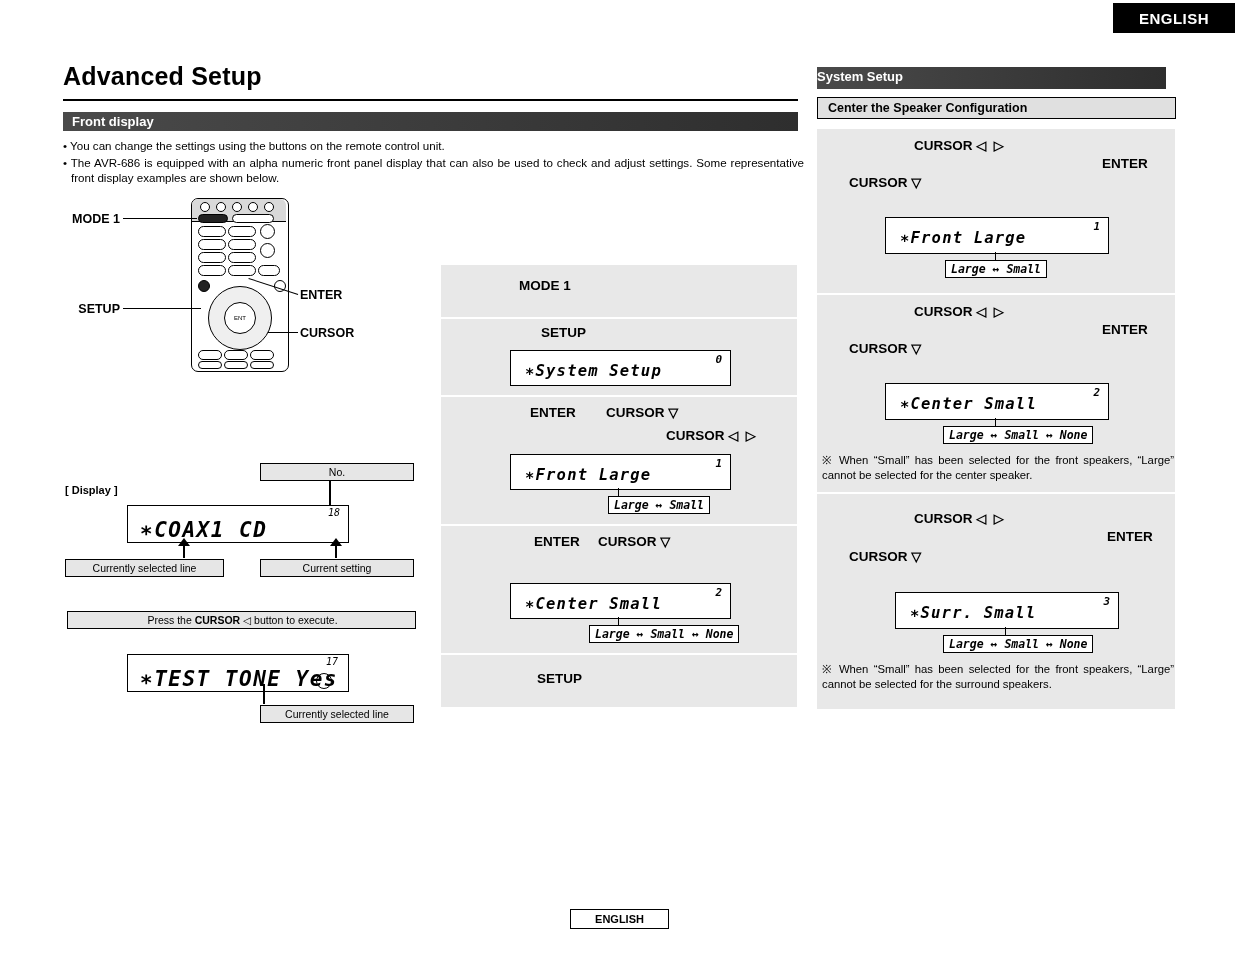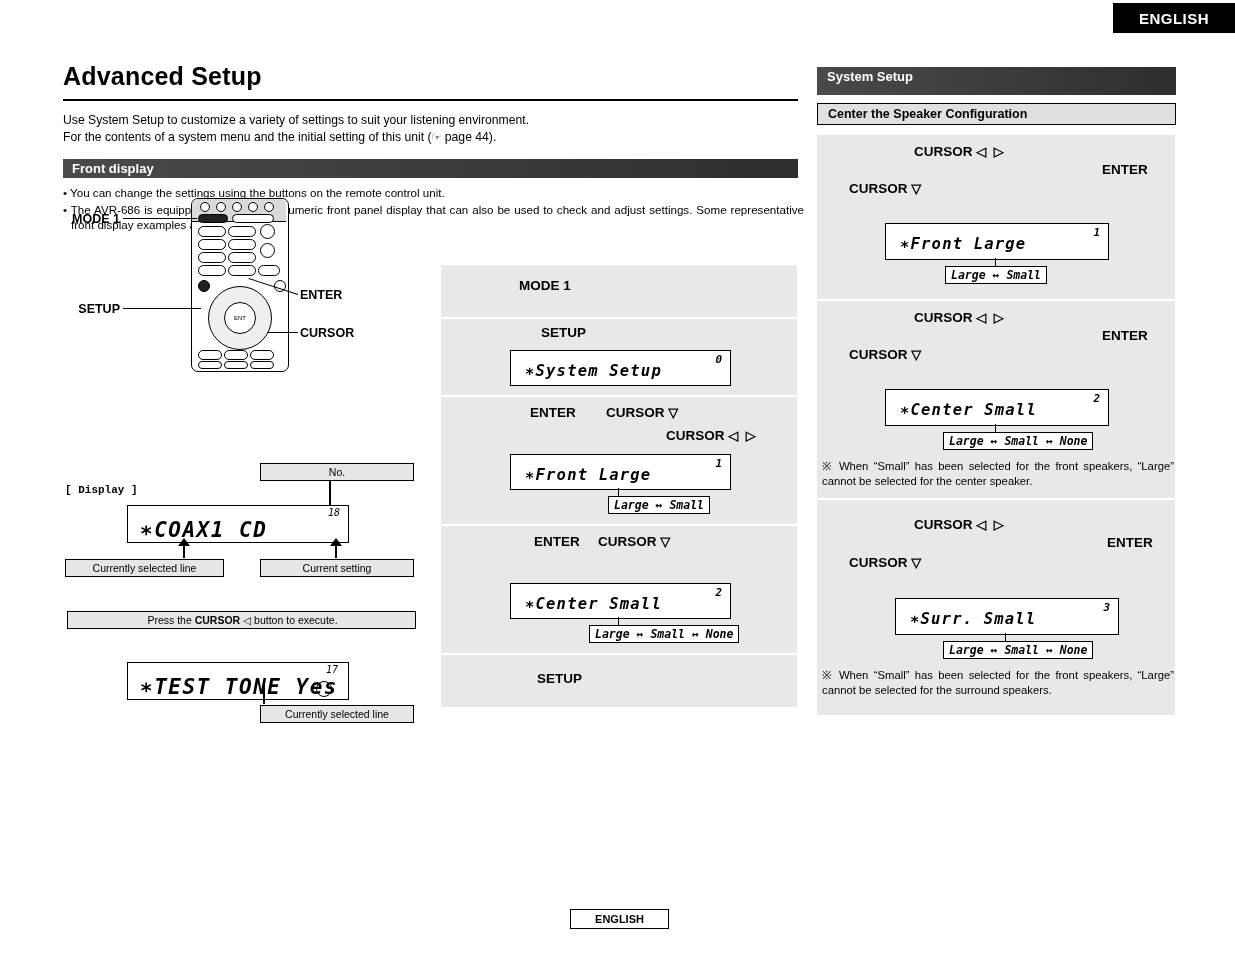--- a/index.html
+++ b/index.html
@@ -93,21 +93,21 @@
   .disp .num{position:absolute;right:8px;top:2px;font-size:11px;}
   .optbox{
     border:1.3px solid #000;background:#fff;display:inline-block;padding:1px 5px;
     font-family:"DejaVu Sans Mono", monospace;font-size:11.5px;font-style:italic;font-weight:bold;
   }
 
   
   .right-col{position:absolute;left:817px;top:67px;width:358px;}
   .rbar{
     background:linear-gradient(to right,#4a4a4a 0%,#2e2e2e 100%);color:#fff;font-weight:bold;
-    font-size:13px;height:28px;line-height:20px;padding-left:10px;width:349px;
+    font-size:13px;height:22px;line-height:20px;padding-left:0;width:349px;
   }
   .rsub{
     border:1.4px solid #000;background:#e0e0e0;font-weight:bold;font-size:12.5px;
     height:20px;line-height:20px;padding-left:10px;width:347px;margin-top:8px;
   }
   .rtext{font-size:11.8px;line-height:16px;margin-top:9px;text-align:justify;width:358px;}
   .rpanel{background:#e8e8e8;width:358px;position:relative;}
   .note{font-size:11.3px;line-height:15px;padding:6px 2px 8px 2px;text-align:justify;}
   .cur-lab{font-weight:bold;font-size:13.5px;}
   .arrowglyph{font-size:13px;}
@@ -115,26 +115,20 @@
 </head>
 <body>
 
 <div class="page">
 
   <div class="english-tag">ENGLISH</div>
 
   <div class="left-col">
     <h1 class="title">Advanced Setup</h1>
     <div class="title-rule"></div>
-    <div class="intro">
-      <div>Use System Setup to customize a variety of settings to suit your listening environment.</div>
-      <div>
-        <span>For the contents of a system menu and the initial setting of this unit (</span><span style="display:inline-block;font-size:11px;">☞</span>&nbsp;<span>page 44).</span>
-      </div>
-    </div>
     <div class="section-bar">Front display</div>
     <div class="bullets">
       <div class="hang">• <span>You can change the settings using the buttons on the remote control unit.</span></div>
       <div class="hang" style="width:733px;">• <span>The AVR-686 is equipped with an alpha numeric front panel display that can also be used to check and adjust settings. Some representative front display examples are shown below.</span></div>
     </div>
   </div>
 
   <div class="remote-wrap">
     <div class="remote-body"></div>
     <div class="remote-top-strip"></div>
@@ -186,21 +180,21 @@
   </div>
 
   <div class="legend">
 
     <div style="position:absolute;left:197px;top:0px;">
       <div class="boxlab" style="width:140px;">No.</div>
     </div>
     <div style="position:absolute;left:266px;top:18px;width:1.6px;height:28px;background:#000;"></div>
     <div style="position:absolute;left:261px;top:43px;width:0;height:0;border-left:6px solid transparent;border-right:6px solid transparent;border-top:8px solid #000;"></div>
 
-    <div style="position:absolute;left:2px;top:22px;font-size:11px;font-weight:bold;font-family:Liberation Mono, monospace;">[ Display ]</div>
+    <div style="position:absolute;left:2px;top:22px;font-size:11px;font-weight:bold;">[ Display ]</div>
 
     <div class="lcd" style="position:absolute;left:64px;top:43px;width:220px;height:36px;">
       <div class="small-ital" style="position:absolute;right:8px;top:1px;">18</div>
       <div class="seg" style="position:absolute;left:12px;top:12px;">∗COAX1   CD</div>
     </div>
 
     <div style="position:absolute;left:120px;top:80px;width:1.6px;height:16px;background:#000;"></div>
     <div style="position:absolute;left:115px;top:76px;width:0;height:0;border-left:6px solid transparent;border-right:6px solid transparent;border-bottom:8px solid #000;"></div>
     <div style="position:absolute;left:272px;top:80px;width:1.6px;height:16px;background:#000;"></div>
     <div style="position:absolute;left:267px;top:76px;width:0;height:0;border-left:6px solid transparent;border-right:6px solid transparent;border-bottom:8px solid #000;"></div>
@@ -209,21 +203,21 @@
       <div class="boxlab" style="width:145px;">Currently selected line</div>
     </div>
     <div style="position:absolute;left:197px;top:96px;">
       <div class="boxlab" style="width:140px;">Current setting</div>
     </div>
 
     <div style="position:absolute;left:4px;top:148px;">
       <div class="boxlab" style="width:333px;padding-left:8px;"><span>Press the </span><b>CURSOR</b> <span>◁</span><span> button to execute.</span></div>
     </div>
 
-    <div class="lcd" style="position:absolute;left:64px;top:200px;width:220px;height:36px;">
+    <div class="lcd" style="position:absolute;left:64px;top:192px;width:220px;height:36px;">
       <div class="small-ital" style="position:absolute;right:10px;top:1px;">17</div>
       <div class="seg" style="position:absolute;left:12px;top:12px;">∗TEST TONE Yes</div>
       <div style="position:absolute;left:188px;top:18px;width:14px;height:14px;border:1.4px solid #000;border-radius:50%;"></div>
     </div>
 
     <div style="position:absolute;left:200px;top:222px;width:1.6px;height:20px;background:#000;"></div>
     <div style="position:absolute;left:197px;top:242px;">
       <div class="boxlab" style="width:140px;">Currently selected line</div>
     </div>
   </div>

